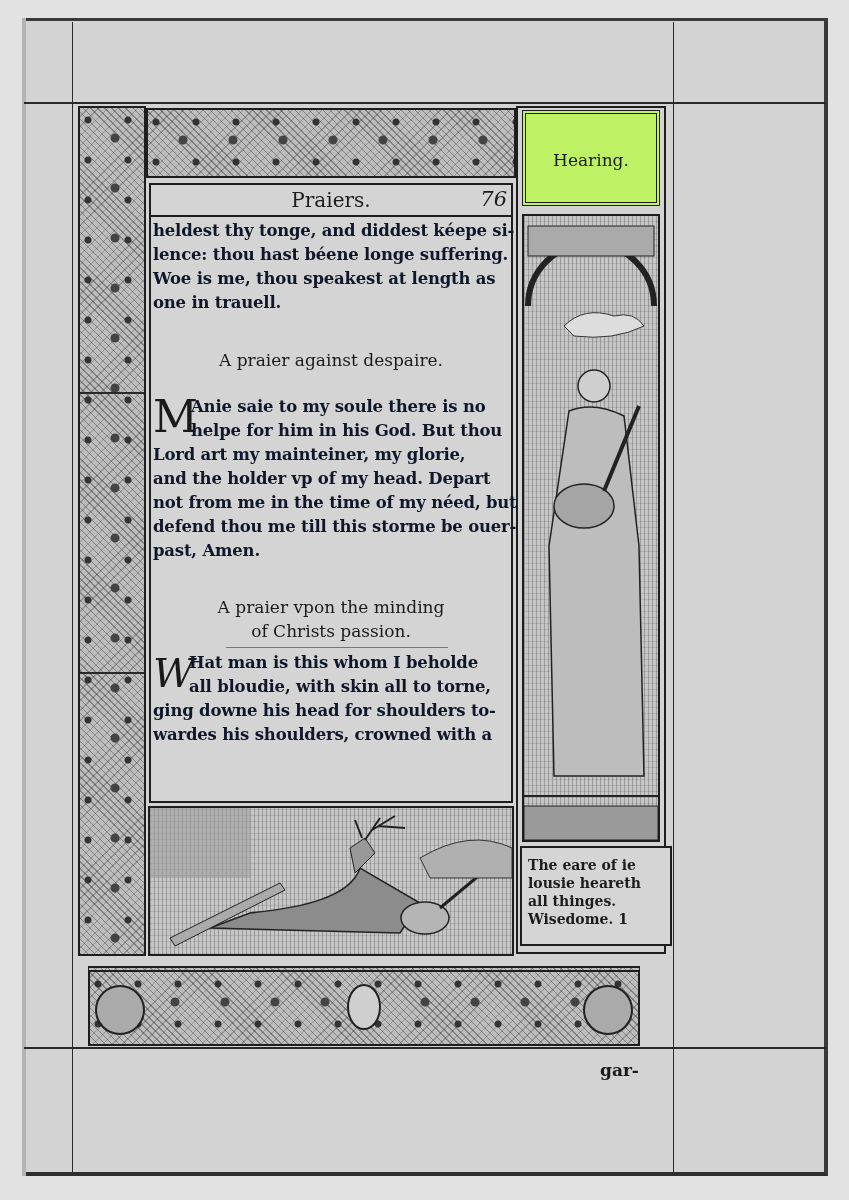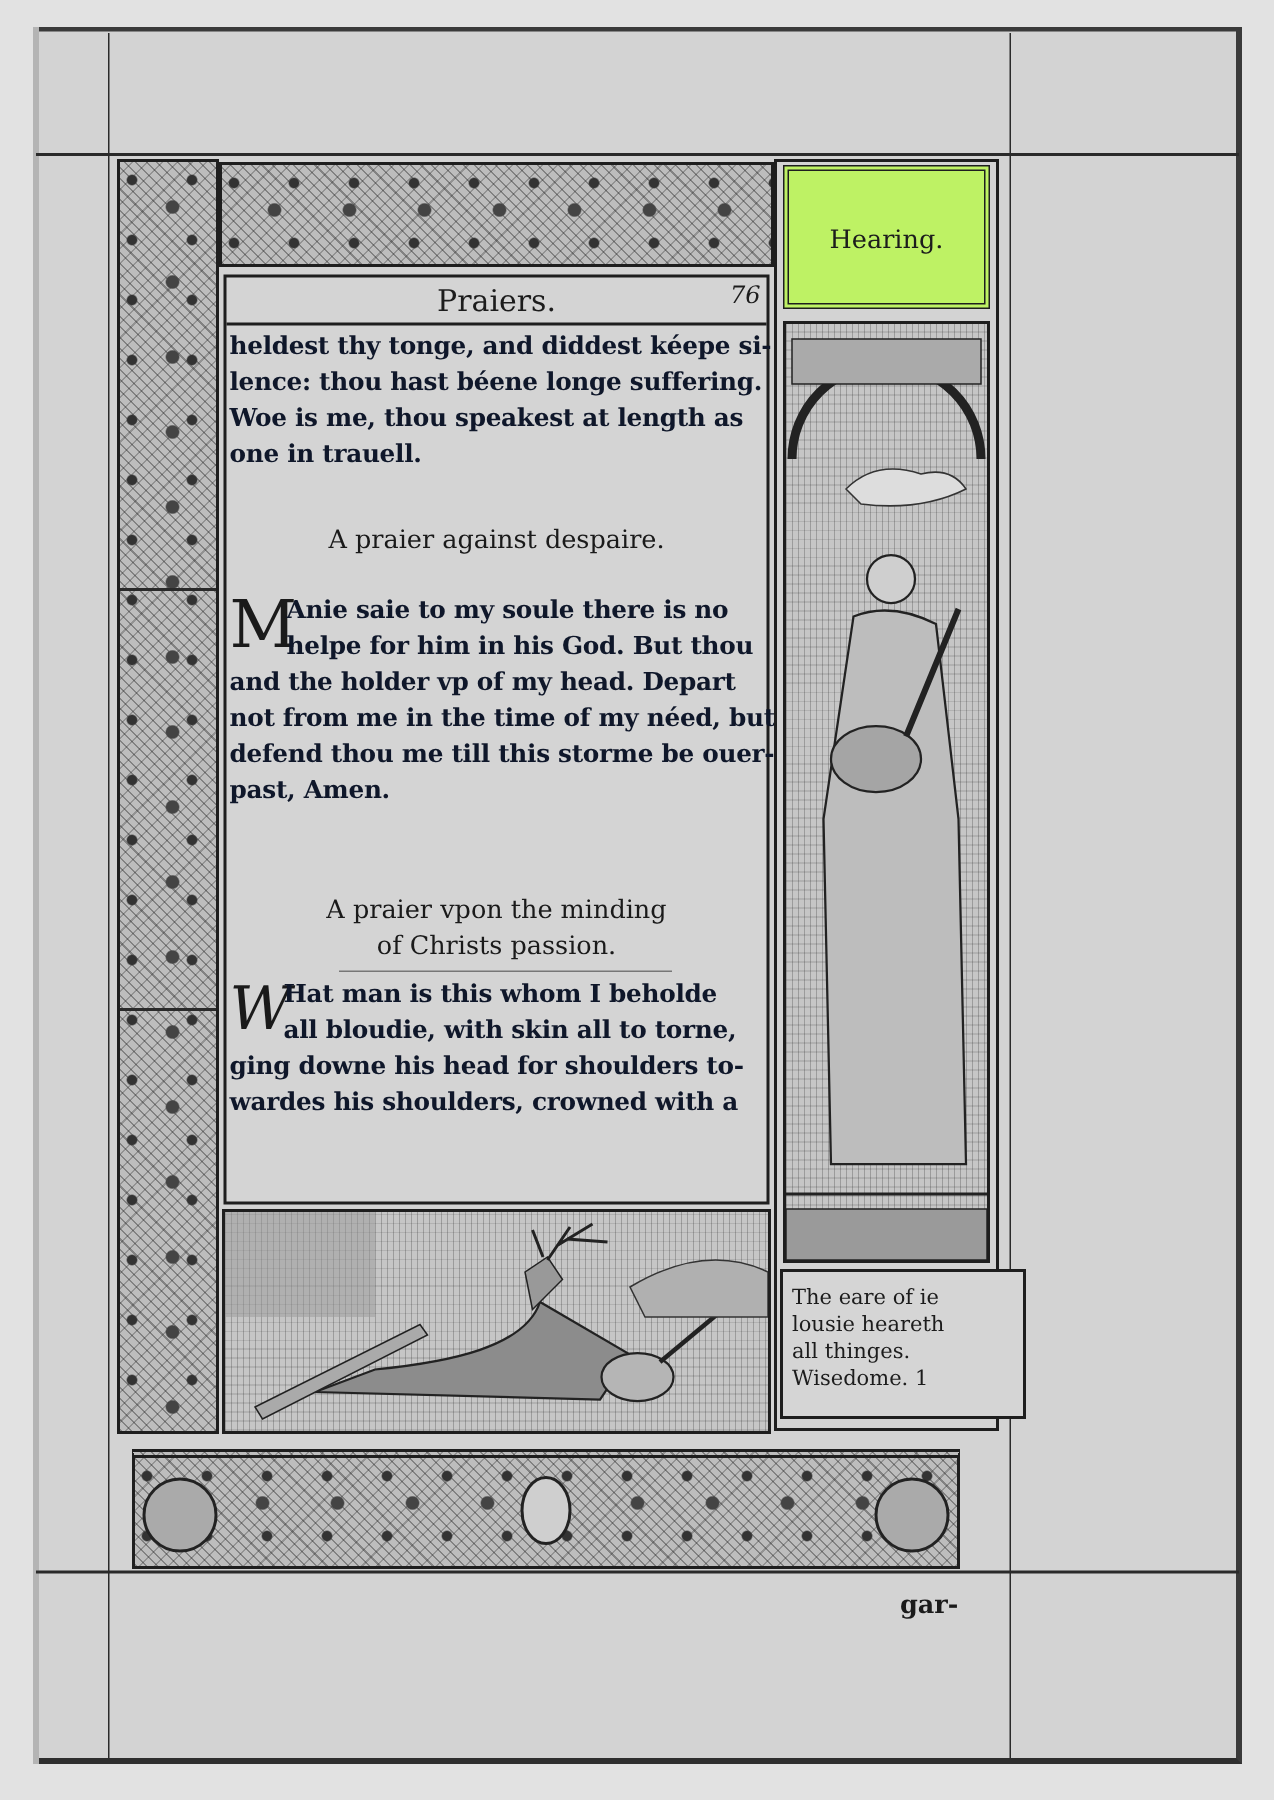--- a/index.html
+++ b/index.html
@@ -32,37 +32,37 @@
     background-size: 40px 40px, 50px 50px, auto, auto;
   }
   .text-box {
     position:absolute; left:149px; top:183px; width:364px; height:620px;
     background:#d4d4d4; border:2px solid #1e1e1e; box-sizing:border-box;padding-left:33px;
   }
   .running-head {
     position:absolute; left:0; right:0; top:0; height:30px; border-bottom:2px solid #1e1e1e;
   }
   .running-title { position:absolute; left:0; right:0; top:3px; text-align:center; font-size:20px; color:#1c1c1c; }
-  .page-number { position:absolute; right:4px; top:2px; font-size:16px; color:#1c1c1c; font-style:italic; }
+  .page-number { position:absolute; right:4px; top:2px; font-size:21px; color:#1c1c1c; font-style:italic; }
   .bl {
     font-family:"DejaVu Serif", serif; font-weight:bold; font-size:16.5px; color:#0f172a;
     letter-spacing:-0.2px; white-space:nowrap; line-height:24px;
   }
   .para { position:absolute; left:2px; right:4px; }
   .heading { position:absolute; left:0; right:0; text-align:center; font-size:17px; color:#1a1a1a; line-height:26px; }
   .dropcap { position:absolute; font-size:44px; line-height:44px; color:#1a1a1a; font-family:"DejaVu Serif", serif; }
   .side-label-box {
     position:absolute; left:522px; top:110px; width:138px; height:96px;
     border:4px double #1e1e1e; box-sizing:border-box; background:#bef264;
   }
   .side-label { position:absolute; left:0; right:0; top:36px; text-align:center; font-size:17px; color:#1c1c1c; }
   .marginal {
-    position:absolute; left:520px; top:846px; width:164px; height:100px;
+    position:absolute; left:520px; top:846px; width:152px; height:100px;
     border:2px solid #1e1e1e; box-sizing:border-box; background:#d5d5d5;
-    padding:8px 6px 0 6px; font-size:14px; line-height:18px; color:#1c1c1c;
+    padding:8px 6px 0 6px; font-size:14px; line-height:18px; color:#1c1c1c;font-weight:bold;
   }
   .catchword { position:absolute; left:600px; top:1060px; font-weight:bold; font-size:17px; color:#1a1a1a; }
 </style>
 </head>
 <body>
 
 <div class="page"></div>
 <div class="page-left-edge"></div>
 
 <div class="rule" style="left:24px; top:102px; width:802px; height:2px;"></div>
@@ -88,20 +88,21 @@
     <div>Woe is me, thou speakest at length as</div>
     <div>one in trauell.</div>
   </div>
 
   <div class="heading" style="top:162px;">A praier against despaire.</div>
 
   <div class="dropcap" style="left:2px; top:210px;">M</div>
   <div class="para bl" style="top:210px;">
     <div style="padding-left:38px;">Anie saie to my soule there is no</div>
     <div style="padding-left:38px;">helpe for him in his God. But thou</div>
+    <div>Lord art my mainteiner, my glorie,</div>
     <div>and the holder vp of my head. Depart</div>
     <div>not from me in the time of my néed, but</div>
     <div>defend thou me till this storme be ouer-</div>
     <div>past, Amen.</div>
   </div>
 
   <div class="heading" style="top:410px; font-size:17px; line-height:24px;">
     <div>A praier vpon the minding</div>
     <div>of Christs passion.</div>
   </div>

